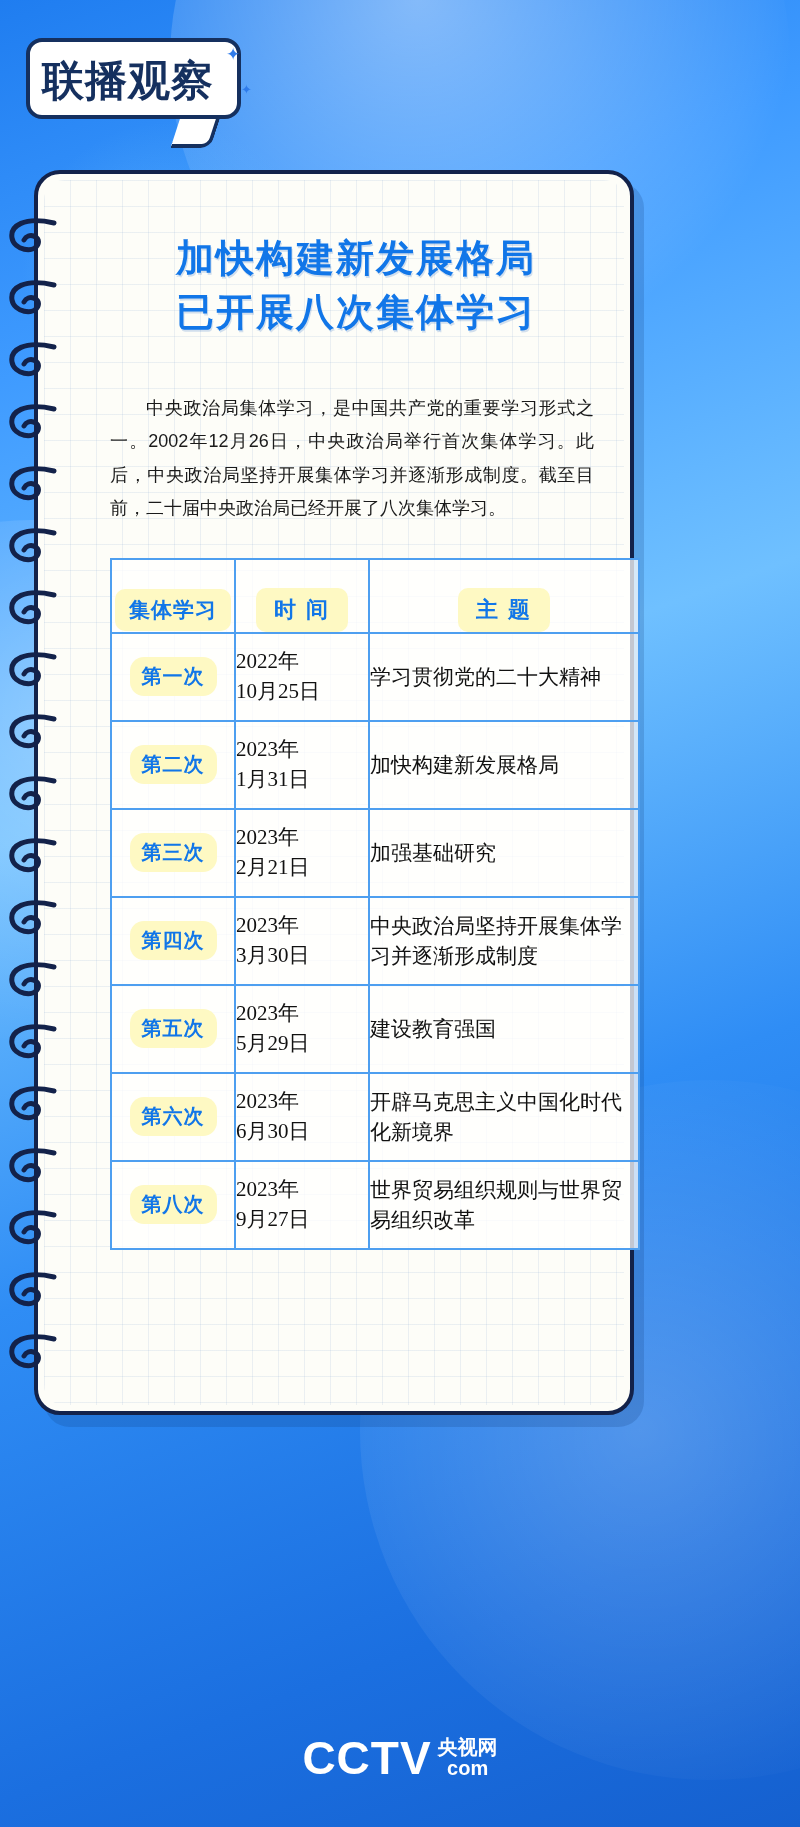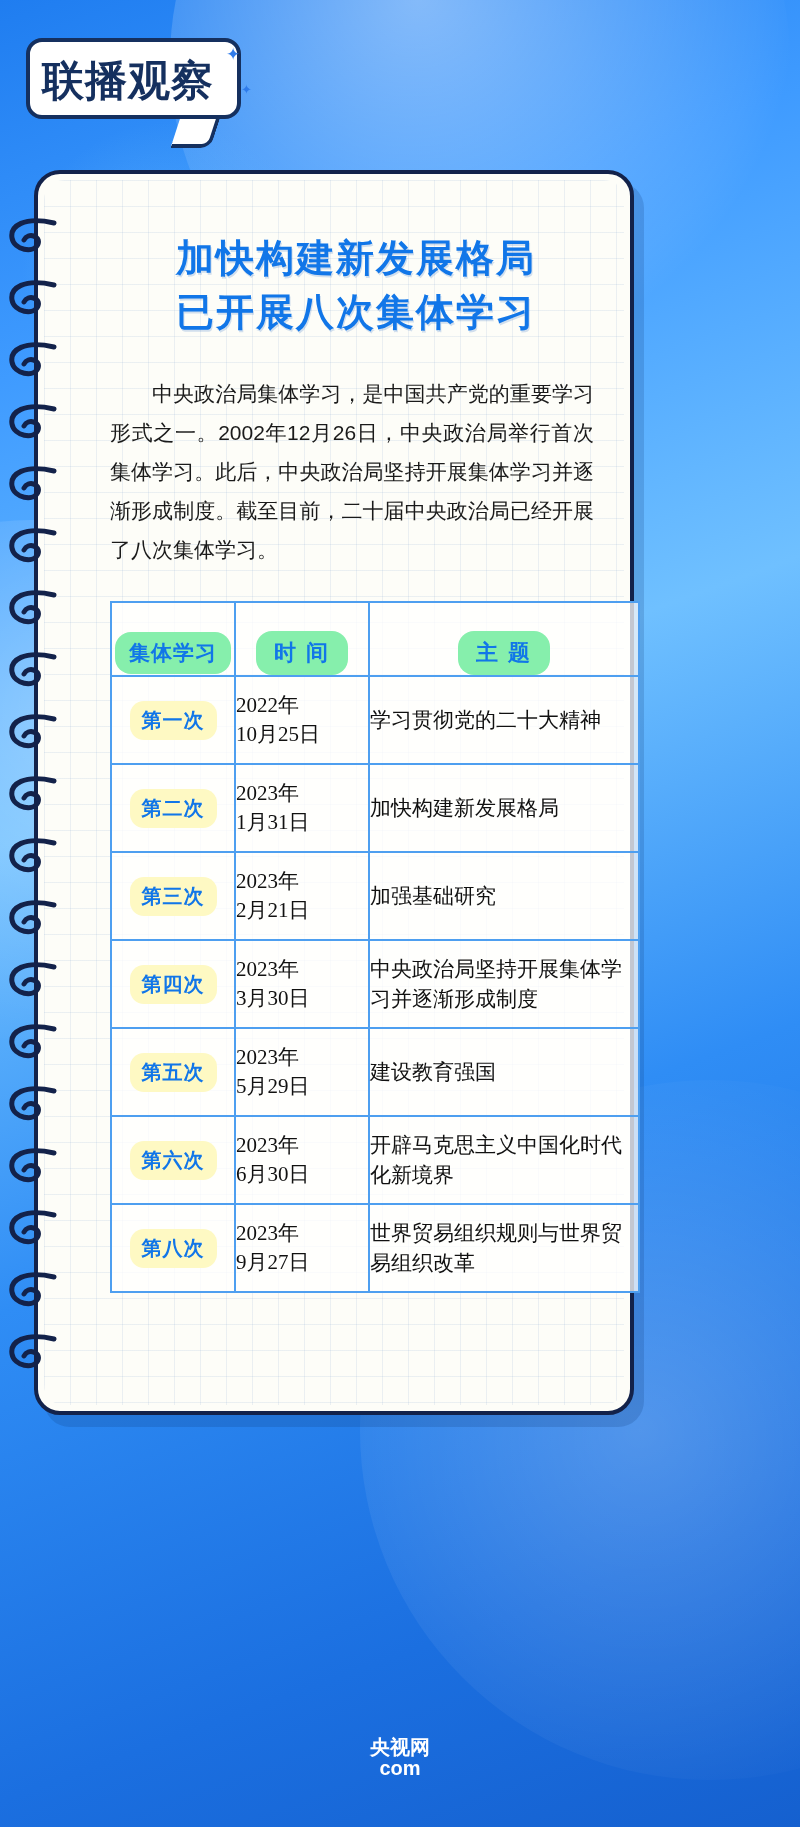--- a/index.html
+++ b/index.html
@@ -166,22 +166,22 @@
     font-size: 38px;
     font-weight: bold;
     line-height: 1.42;
     letter-spacing: 2px;
     margin-top: 24px;
     text-shadow: 1px 2px 0 rgba(16,90,190,0.18);
   }
   .title .l2 { display: block; }
 
   .intro {
-    margin-top: 34px;
-    font-size: 21px;
+    margin-top: 52px;
+    font-size: 18px;
     line-height: 1.86;
     color: #1a1a1a;
     text-align: justify;
     text-indent: 2em;
     padding-right: 8px;
   }
 
   
   .tbl {
     margin-top: 32px;
@@ -199,25 +199,25 @@
   .tbl .col-a { width: 124px; }
   .tbl .col-b { width: 134px; }
   .tbl .col-c { width: 270px; }
 
   .hdr-cell {
     height: 62px;
     text-align: center;
   }
   .pill {
     display: inline-block;
-    background: #86efac;
+    background: #fef9c3;
     color: #1176e8;
     font-size: 22px;
     font-weight: bold;
-    border-radius: 16px;
+    border-radius: 10px;
     padding: 7px 18px;
     letter-spacing: 2px;
     white-space: nowrap;
     margin-top: 28px;
   }
   .pill.small {
     font-size: 21px;
     padding: 7px 14px;
     letter-spacing: 1px;
   }
@@ -504,18 +504,19 @@
   </div>
   <div class="ring" style="top:1116px;">
     <svg width="62" height="40" viewBox="0 0 62 40">
         <path d="M50 5 C 20 -2, 6 8, 8 20 C 10 32, 30 36, 34 26 C 37 18, 24 14, 20 22" fill="none" stroke="#13224a" stroke-width="5" stroke-linecap="round"></path>
       </svg>
   </div>
 </div>
 
 <div class="footer">
   <span class="cctv-wrap">
+    <span class="cctv">CCTV</span>
     <span class="cctv-cn">
       <span class="cn-top">央视网</span>
       <span class="cn-bot">com</span>
     </span>
   </span>
 </div>
 
 </body></html>

